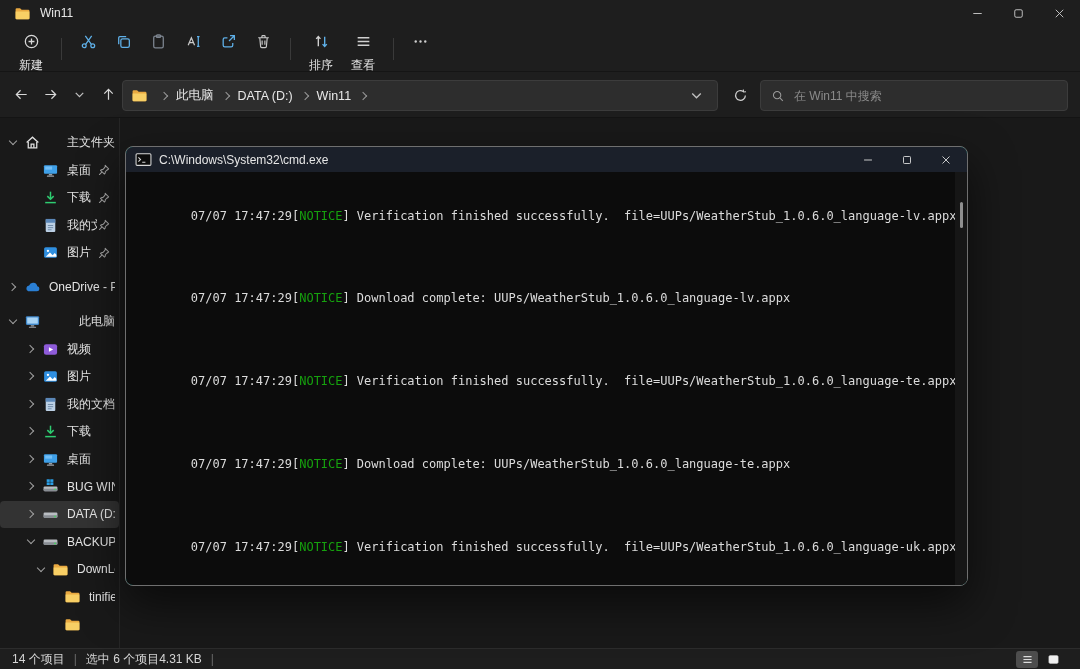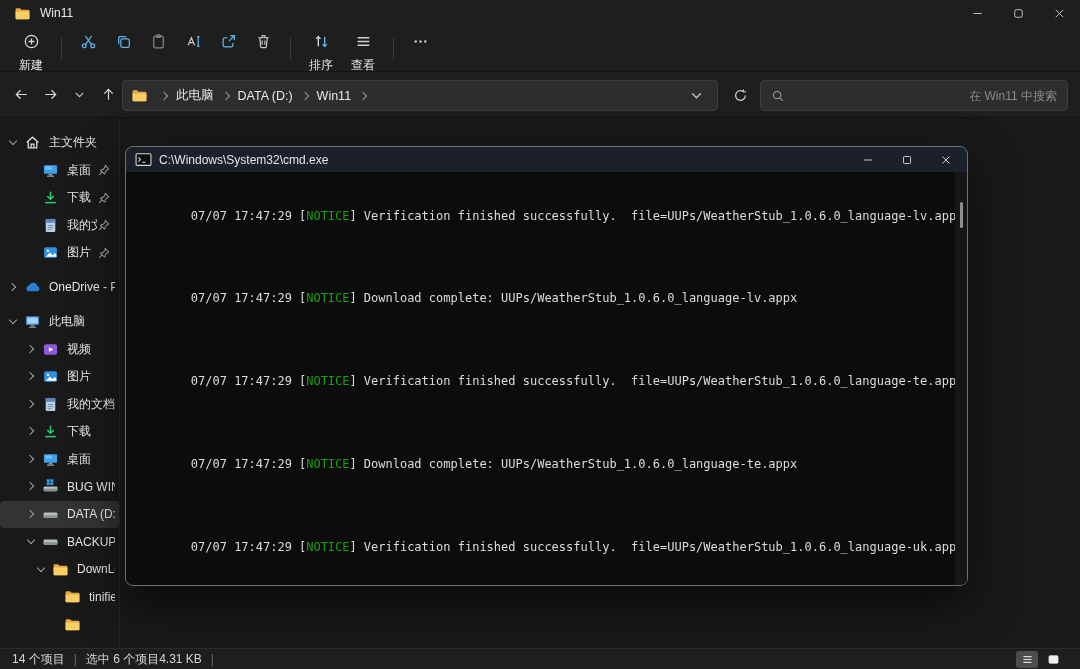--- a/index.html
+++ b/index.html
@@ -45,38 +45,38 @@
   .crumb-sep { width:6px; height:6px; border-right:1.2px solid #9a9a9a; border-top:1.2px solid #9a9a9a;
     transform:rotate(45deg); margin:0 9px; }
   .addr-dd { margin-left:auto; }
   .refreshbtn { position:absolute; left:726px; top:9px; width:28px; height:28px; display:flex;
     align-items:center; justify-content:center; background:transparent; border:none; border-radius:4px; }
   .refreshbtn svg { width:15px; height:15px; }
   .searchbox { position:absolute; left:760px; top:8px; width:308px; height:31px; background:#2d2d2d;
     border:1px solid #3c3c3c; border-radius:4px; display:flex; align-items:center; padding:0 10px; }
   .searchbox svg { width:14px; height:14px; margin-right:9px; }
   .searchbox input { flex:1; background:transparent; border:none; outline:none; color:#d0d0d0;
-    font-size:12px; font-family:"Liberation Sans","DejaVu Sans",sans-serif;text-align:right; }
+    font-size:12px; font-family:"Liberation Sans","DejaVu Sans",sans-serif; }
   .searchbox input::placeholder { color:#8a8a8a; }
 
   
   .main { position:absolute; left:0; top:118px; right:0; bottom:21px; background:#191919; }
   .colrow { position:absolute; left:122px; top:0; right:0; height:28px; }
   .col { position:absolute; top:0; height:28px; line-height:28px; color:#c9c9c9; font-size:12px; white-space:nowrap; }
   .col:nth-of-type(1){ left:43px; } .col:nth-of-type(2){ left:240px; }
   .col:nth-of-type(3){ left:356px; } .col:nth-of-type(4){ left:450px; }
   .sortcaret { position:absolute; left:132px; top:2px; width:10px; height:6px; }
   .coldiv { position:absolute; top:5px; width:1px; height:18px; background:#3a3a3a; }
   .coldiv.c1{ left:234px; } .coldiv.c2{ left:350px; } .coldiv.c3{ left:444px; }
 
   
   .sidebar { position:absolute; left:0; top:0; bottom:0; width:120px; padding-top:11px;
     overflow:hidden; border-right:1px solid #262626; }
   .srow { display:flex; align-items:center; height:27.5px; padding-right:4px; cursor:default; }
-  .depth-0{ padding-left:8px; } .depth-1{ padding-left:26px; } .depth-2{ padding-left:36px; } .depth-3{ padding-left:48px; }
+  .depth-0{ padding-left:8px;text-align:right; } .depth-1{ padding-left:26px; } .depth-2{ padding-left:36px; } .depth-3{ padding-left:48px; }
   .gap { margin-top:7px; }
   .selected { background:#333333; border-radius:4px; }
   .schev { width:11px; min-width:11px; height:11px; position:relative; margin-right:5px; }
   .chevron-down .schev::before { content:""; position:absolute; left:2px; top:1px; width:5px; height:5px;
     border-right:1.2px solid #9f9f9f; border-bottom:1.2px solid #9f9f9f; transform:rotate(45deg); }
   .chevron-right .schev::before { content:""; position:absolute; left:1px; top:2px; width:5px; height:5px;
     border-right:1.2px solid #9f9f9f; border-bottom:1.2px solid #9f9f9f; transform:rotate(-45deg); }
   .sicon { width:17px; min-width:17px; height:17px; margin-right:8px; display:flex; align-items:center; justify-content:center; }
   .sicon svg { width:17px; height:17px; }
   .slabel { color:#e4e4e4; font-size:12px; white-space:nowrap; overflow:hidden; flex:1; }
@@ -102,21 +102,21 @@
     display:flex; align-items:center; padding-left:9px; }
   .cmd-titlebar .cmd-title { color:#e6e6e6; font-size:12px; margin-left:7px; }
   .cmd-ctrls { position:absolute; right:2px; top:0; height:25px; display:flex; }
   .cmd-ctrl { width:39px; height:25px; display:flex; align-items:center; justify-content:center;
     background:transparent; border:none; }
   .cmd-ctrl svg { width:14px; height:14px; }
   .console { position:absolute; left:0; top:25px; right:0; bottom:0; background:#0c0c0c;
     padding:3px 0 0 7px; overflow:hidden; }
   .cline { font-family:"DejaVu Sans Mono","Liberation Mono",monospace; font-size:12px;
     line-height:27.6px; color:#dcdcdc; white-space:pre; }
-  .cline .t { margin-right:7px; }
+  .cline .t { }
   .cline .lvl { color:#16a10e; }
   .cline .brc { margin-right:7px; }
   .cline .msg { }
   .ctrack { position:absolute; right:0; top:25px; bottom:0; width:12px; background:#161616; }
   .cthumb { position:absolute; right:4px; top:55px; width:3px; height:26px; background:#8f8f8f; border-radius:2px; }
 </style>
 </head>
 <body>
 
 <div class="explorer">

